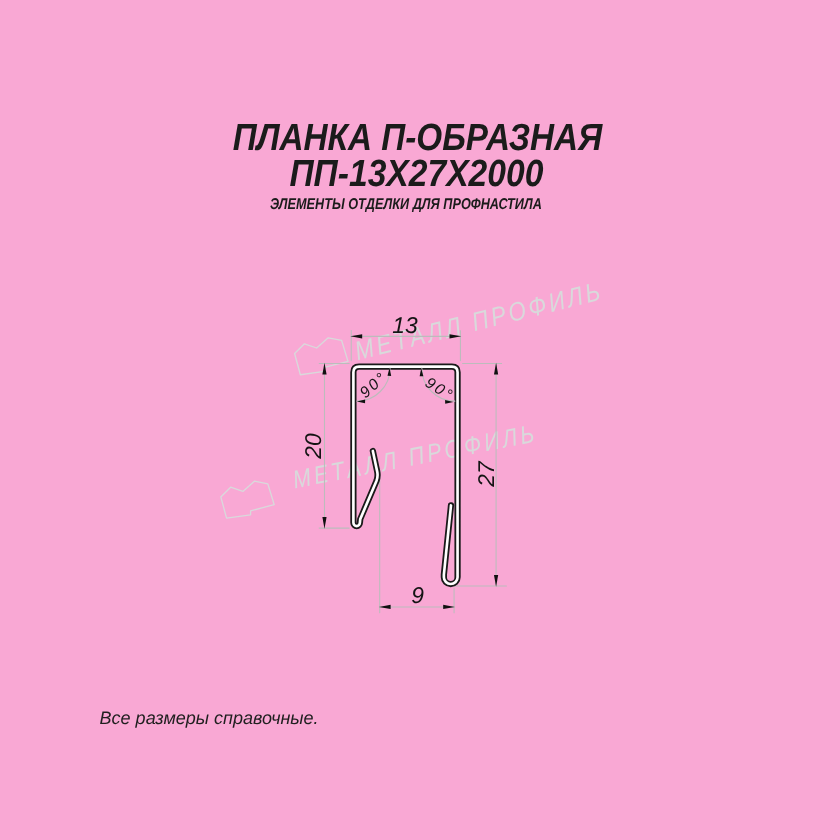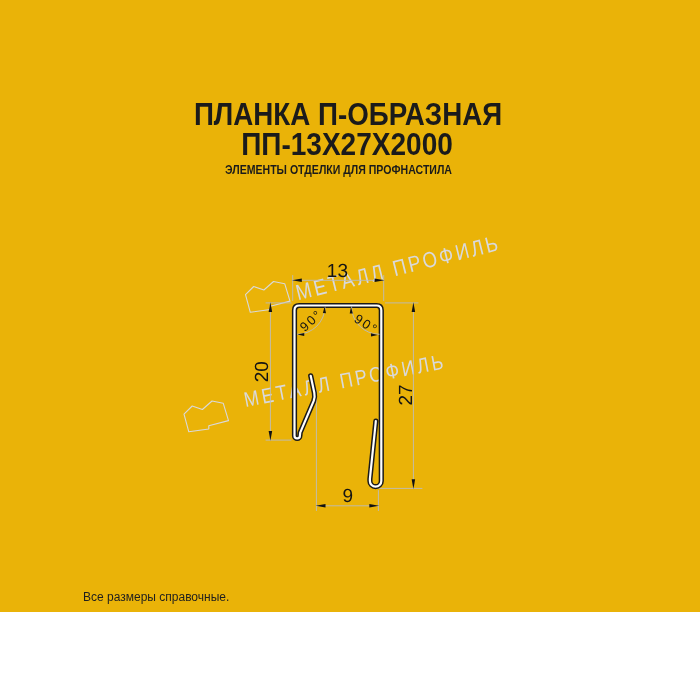--- a/index.html
+++ b/index.html
@@ -1,20 +1,20 @@
 <!DOCTYPE html>
 <html lang="ru"><head>
 <meta charset="utf-8">
 <style>
   html,body{margin:0;padding:0;background:#fff;}
-  #page{position:relative;width:700px;height:612px;background:#eab308;overflow:hidden;
-        font-family:"Liberation Sans",sans-serif;}
+  #page{position:relative;width:700px;height:700px;background:#f9a8d4;overflow:hidden;
+        font-family:"Liberation Sans",sans-serif;font-style:italic;}
   .ttl{position:absolute;color:#1b1b1b;font-weight:bold;white-space:nowrap;
        transform-origin:center top;line-height:1;}
-  .foot{position:absolute;color:#1f1f1f;white-space:nowrap;font-size:12px;line-height:1;}
+  .foot{position:absolute;color:#1f1f1f;white-space:nowrap;font-size:15px;line-height:1;}
 </style>
 </head>
 <body>
 <div id="page">
 
   <div class="ttl" id="t1" style="left:173.4px;top:99px;font-size:31.5px;transform:scaleX(0.8805);">ПЛАНКА П-ОБРАЗНАЯ</div>
 
   <div class="ttl" id="t2" style="left:228px;top:129.4px;font-size:31.5px;transform:scaleX(0.8895);">ПП-13Х27Х2000</div>
 
   <div class="ttl" id="t3" style="left:199px;top:163.2px;font-size:13px;transform:scaleX(0.813);">ЭЛЕМЕНТЫ ОТДЕЛКИ ДЛЯ ПРОФНАСТИЛА</div>

